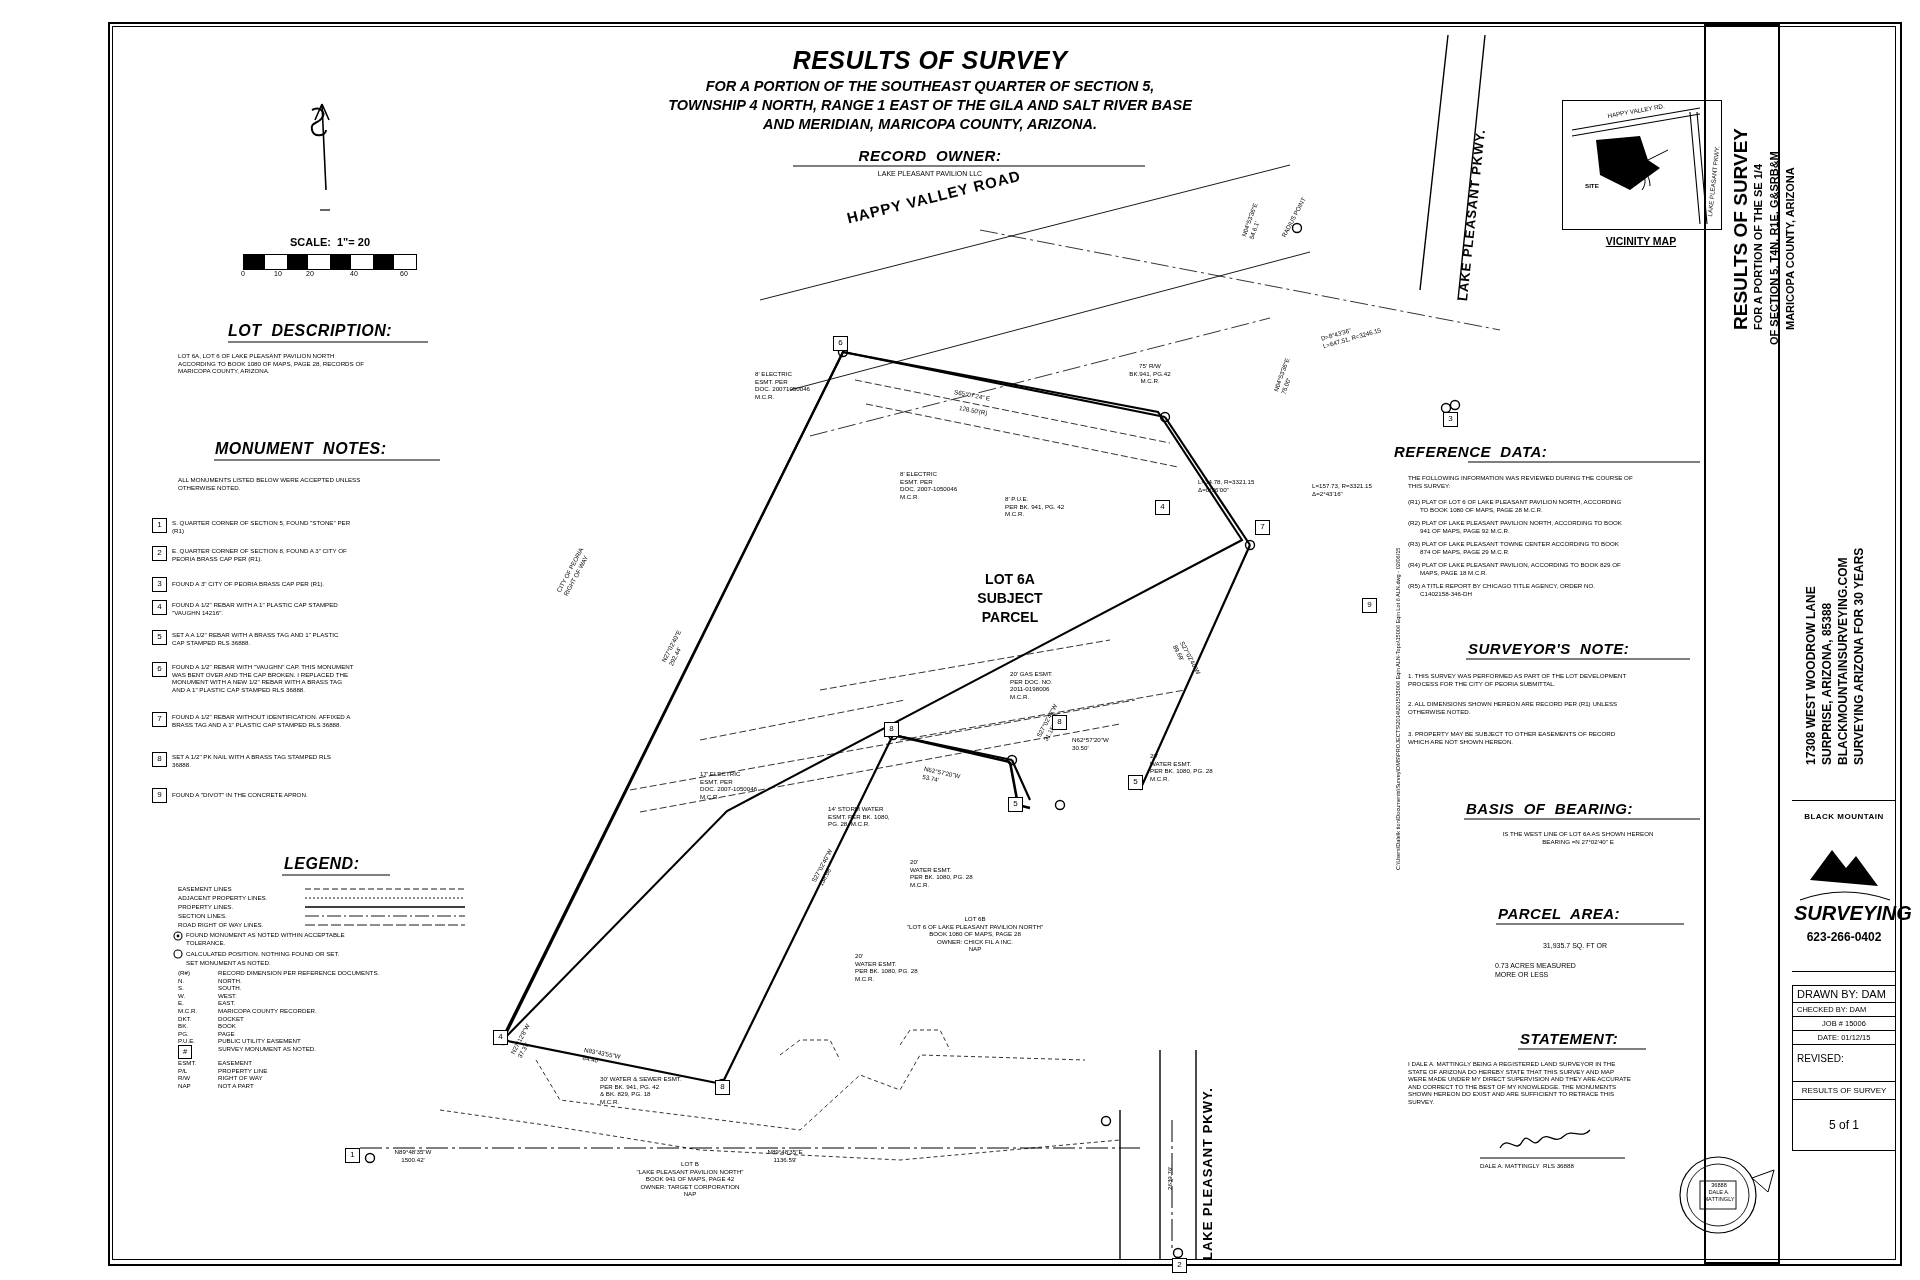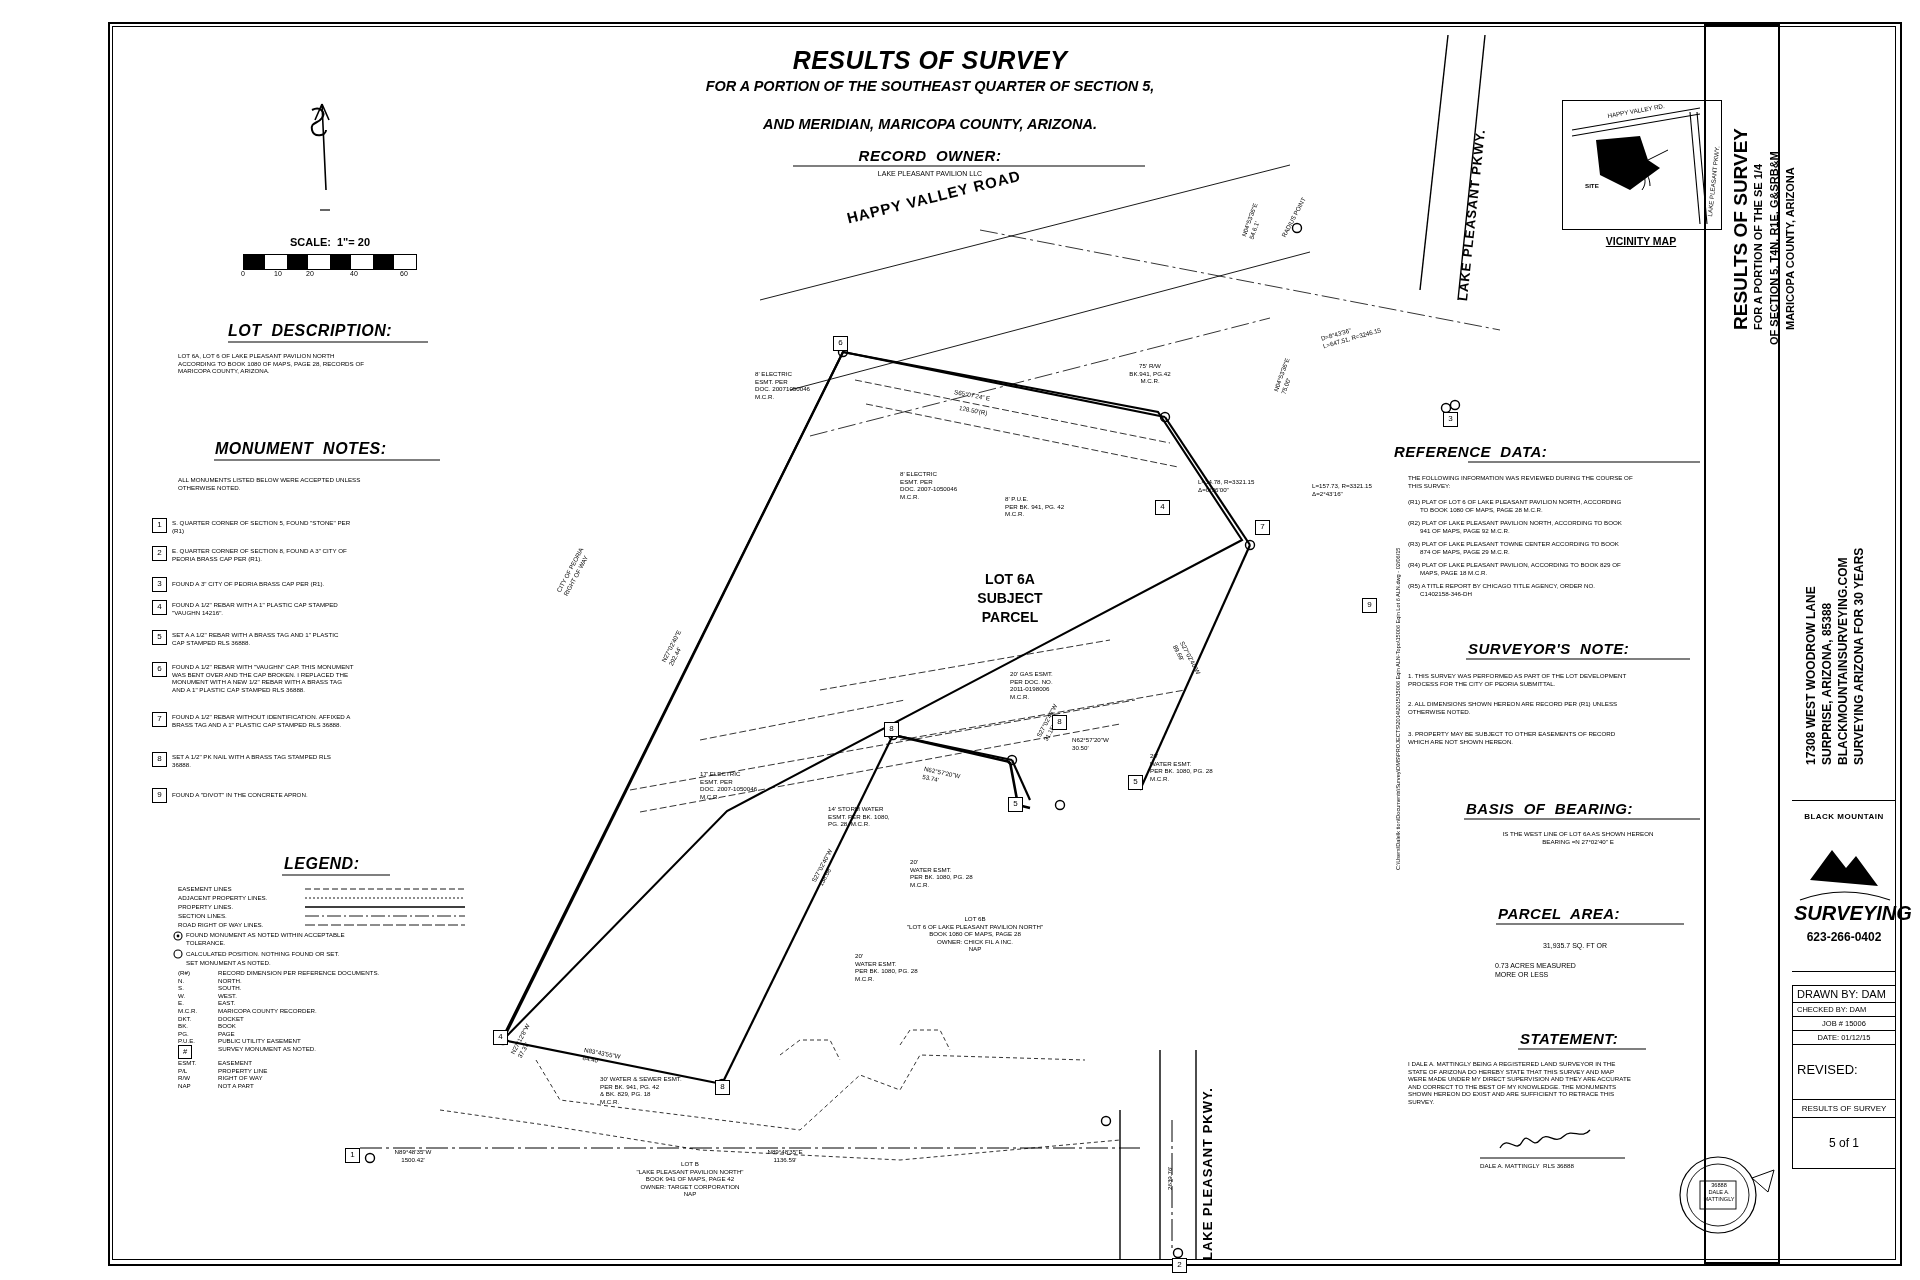--- a/index.html
+++ b/index.html
@@ -21,20 +21,21 @@
 </style>
 </head>
 <body>
 
 <div id="sheet">
   <div class="frame"></div>
   <div class="inner"></div>
 
   <div class="t hd ctr" style="left:630px;top:46px;width:600px;font-size:25px;">RESULTS OF SURVEY</div>
   <div class="t italic bold ctr" style="left:560px;top:78px;width:740px;font-size:14.5px;">FOR A PORTION OF THE SOUTHEAST QUARTER OF SECTION 5,</div>
+  <div class="t italic bold ctr" style="left:560px;top:97px;width:740px;font-size:14.5px;">TOWNSHIP 4 NORTH, RANGE 1 EAST OF THE GILA AND SALT RIVER BASE</div>
   <div class="t italic bold ctr" style="left:560px;top:116px;width:740px;font-size:14.5px;">AND MERIDIAN, MARICOPA COUNTY, ARIZONA.</div>
 
   <div class="t hd ctr" style="left:790px;top:147px;width:280px;font-size:15px;">RECORD  OWNER:</div>
   <div class="t ctr tiny7" style="left:790px;top:170px;width:280px;">LAKE PLEASANT PAVILION LLC</div>
   <svg width="1920" height="1280" style="pointer-events:none;">
     <line x1="793" y1="166" x2="1145" y2="166" stroke="#000" stroke-width="1.1"></line>
   </svg>
 
   <svg width="1920" height="1280" style="pointer-events:none;">
     <path d="M322 104 L326 190 M322 104 L315 120 M322 104 L329 120" stroke="#000" stroke-width="1.6" fill="none"></path>
@@ -500,21 +501,21 @@
       <span>DAM</span>
     </div>
     <div style="border:1px solid #000;border-bottom:none;padding:2px 4px;font-size:7.5px;text-align:center;">
       <span>JOB #</span>
       <span>15006</span>
     </div>
     <div style="border:1px solid #000;border-bottom:none;padding:2px 4px;font-size:7.5px;text-align:center;">
       <span>DATE:</span>
       <span>01/12/15</span>
     </div>
-    <div style="border:1px solid #000;padding:17px 4px;font-size:13px;height:20px;">
+    <div style="border:1px solid #000;padding:8px 4px;font-size:10px;height:20px;">
       <span>REVISED:</span>
       <span></span>
     </div>
     <div style="border:1px solid #000;border-top:none;padding:4px;font-size:8px;text-align:center;">RESULTS OF SURVEY</div>
     <div style="border:1px solid #000;border-top:none;padding:18px 4px;font-size:12px;text-align:center;">5 of 1</div>
   </div>
 
   <div class="t" style="left:1395px;top:870px;font-size:5.6px;transform:rotate(-90deg);transform-origin:0 0;white-space:nowrap;">C:\Users\Dale\k  tion\Documents\Survey\DMS\PROJECTS\2014\2015\15006  Eqin  ALN-Topo\15006  Eqin  Lot 6  ALN.dwg  -  02/06/15</div>
 </div>
 

